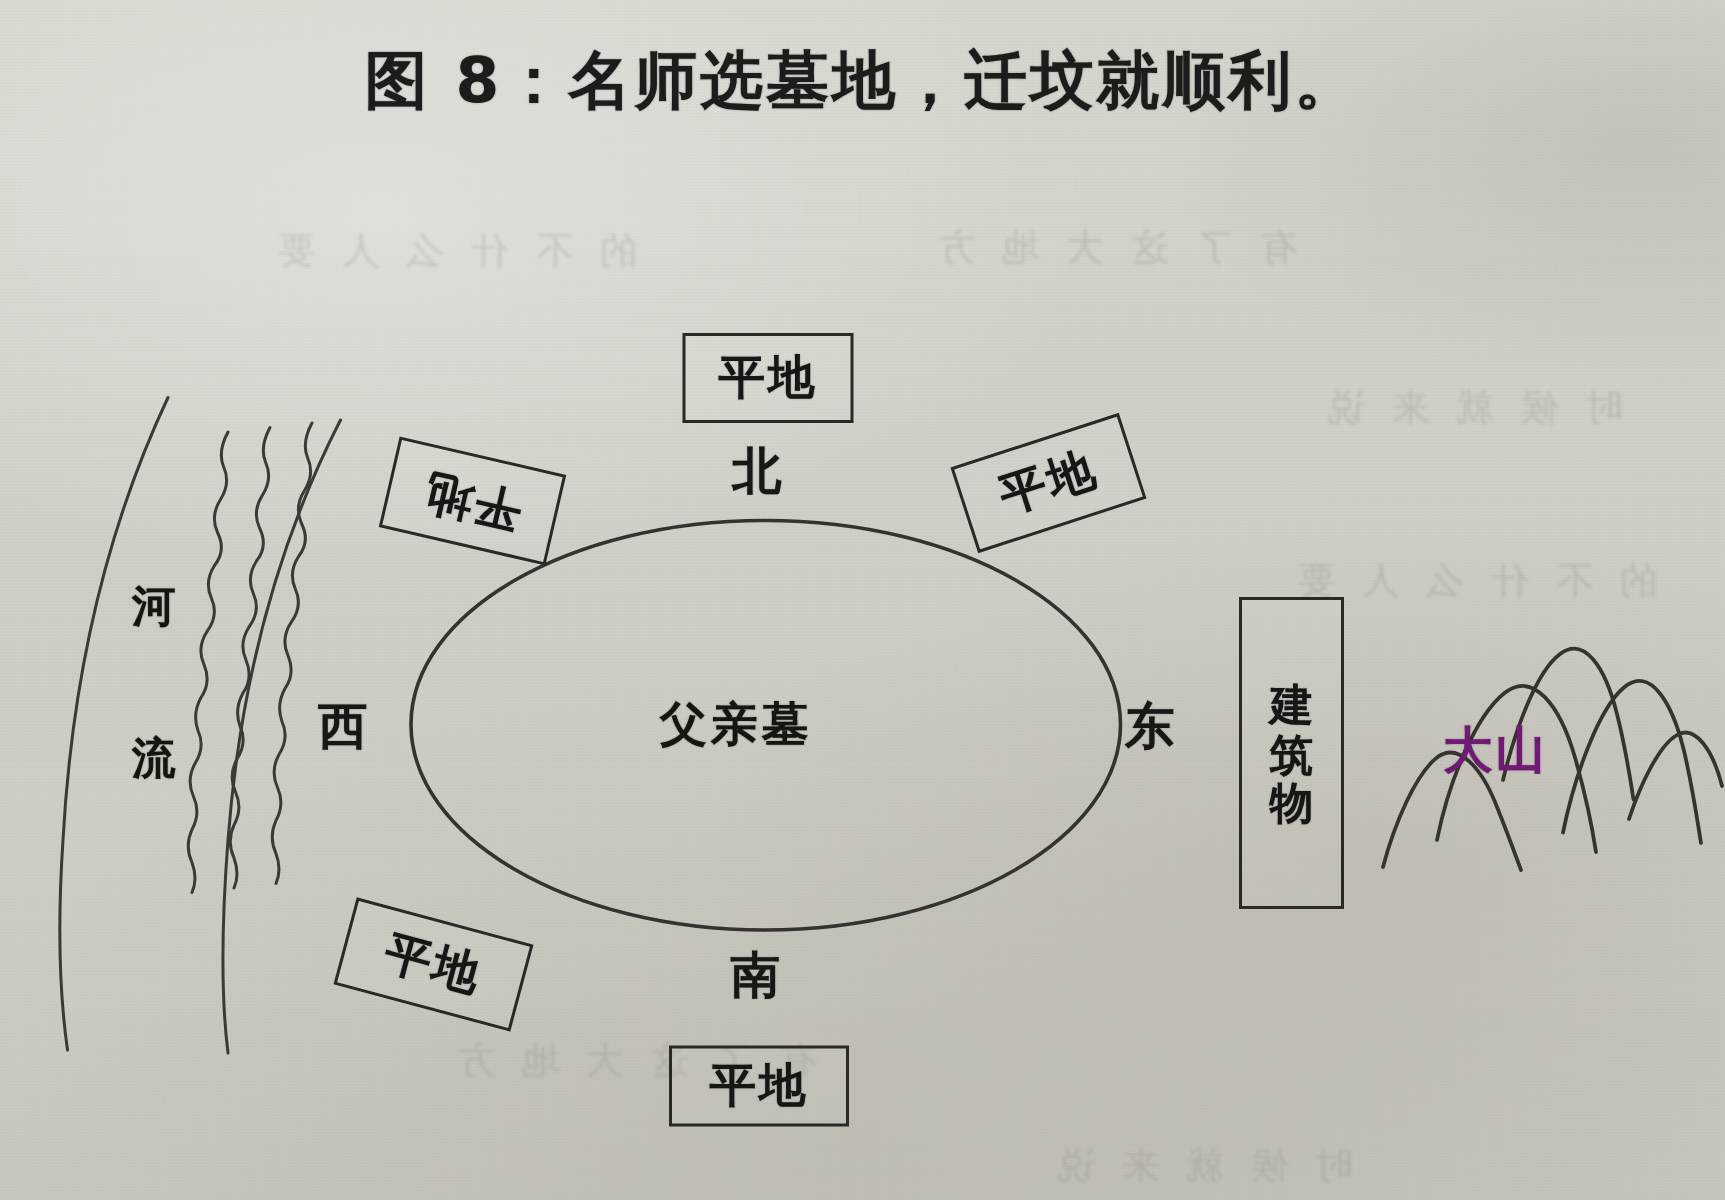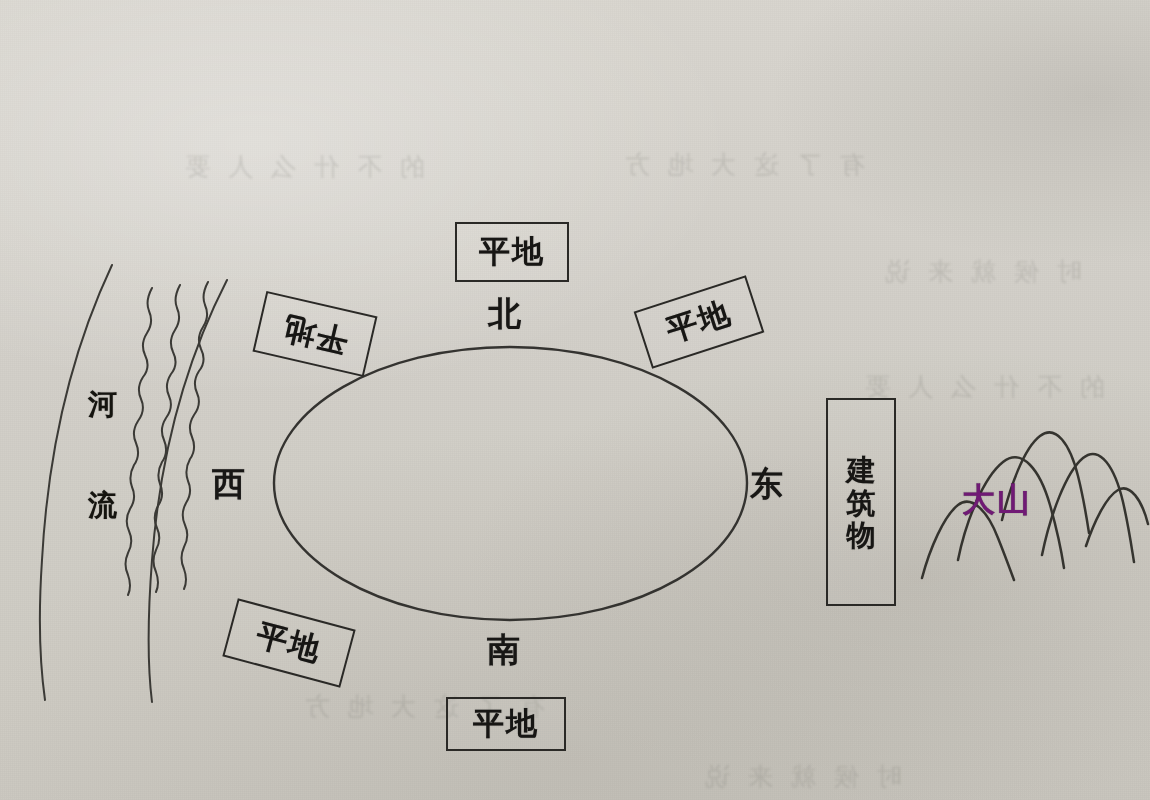--- a/index.html
+++ b/index.html
@@ -174,20 +174,21 @@
   <div id="paper-texture"></div>
   <div id="paper-noise"></div>
 
   <div class="bleed" style="left:180px; top:150px;">的 不 什 么 人 要</div>
   <div class="bleed" style="left:620px; top:148px;">有 了 这 大 地 方</div>
   <div class="bleed" style="left:880px; top:255px;">时 候 就 来 说</div>
   <div class="bleed" style="left:860px; top:370px;">的 不 什 么 人 要</div>
   <div class="bleed" style="left:300px; top:690px;">有 了 这 大 地 方</div>
   <div class="bleed" style="left:700px; top:760px;">时 候 就 来 说</div>
 
+  <div id="title">图 8：名师选墓地，迁坟就顺利。</div>
 
   <svg id="diagram" viewBox="0 0 1150 800">
 
     <g>
       <path d="M 510 347
                C 640 347 747 408 747 483
                C 747 558 640 620 510 620
                C 380 620 274 558 274 483
                C 274 408 380 347 510 347 Z" fill="none" stroke="#343330" stroke-width="2.4" stroke-linecap="round"></path>
     </g>
@@ -252,20 +253,21 @@
     <span>建</span>
     <span>筑</span>
     <span>物</span>
   </div>
 
   <div class="dir" id="dir-north">北</div>
   <div class="dir" id="dir-south">南</div>
   <div class="dir" id="dir-west">西</div>
   <div class="dir" id="dir-east">东</div>
 
+  <div id="grave-label">父亲墓</div>
 
   <div id="river-label">
     <span>河</span>
     <span>流</span>
   </div>
 
   <div id="mountain-label">大山</div>
 
 </div>
 

